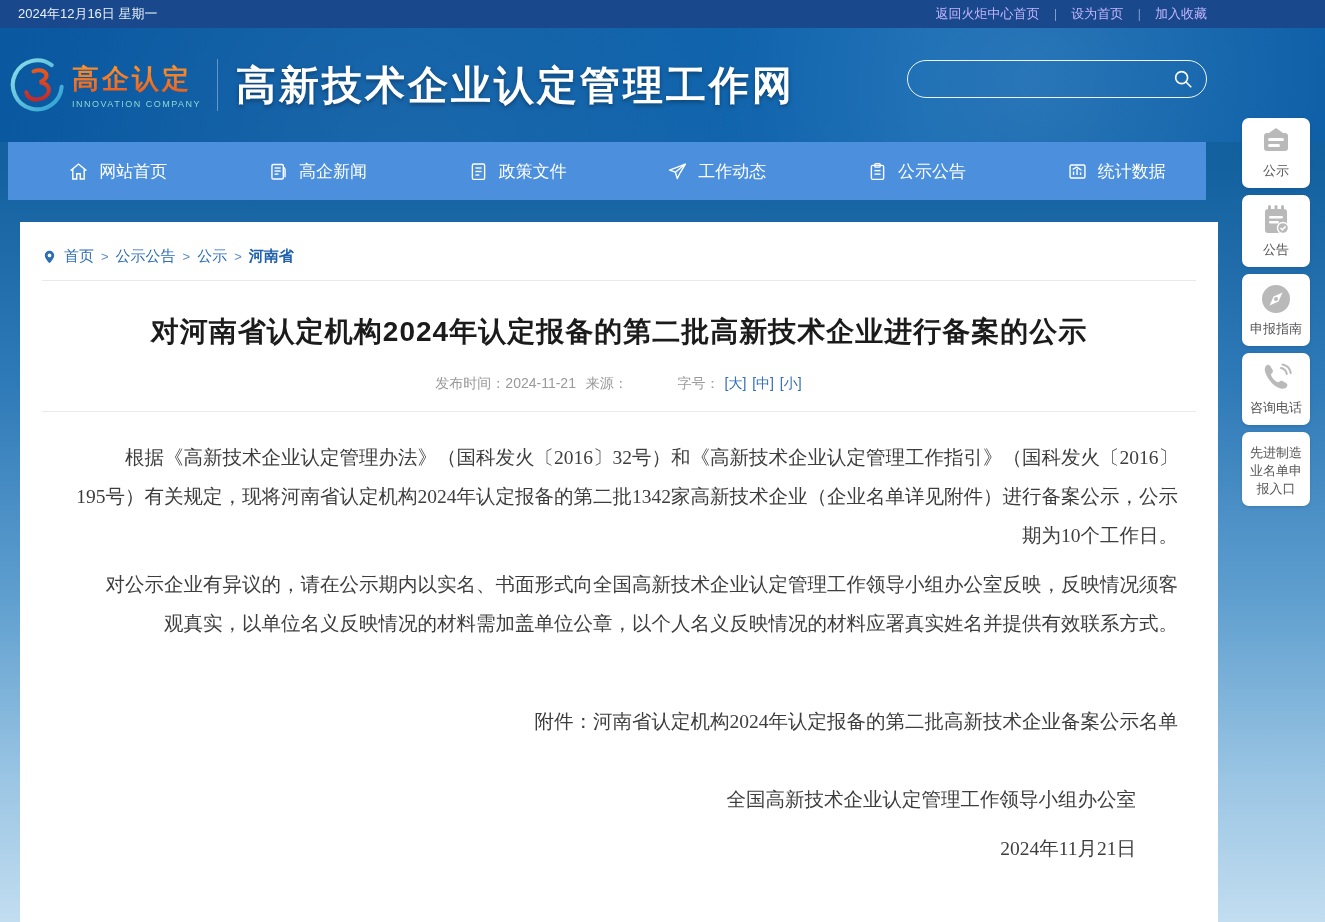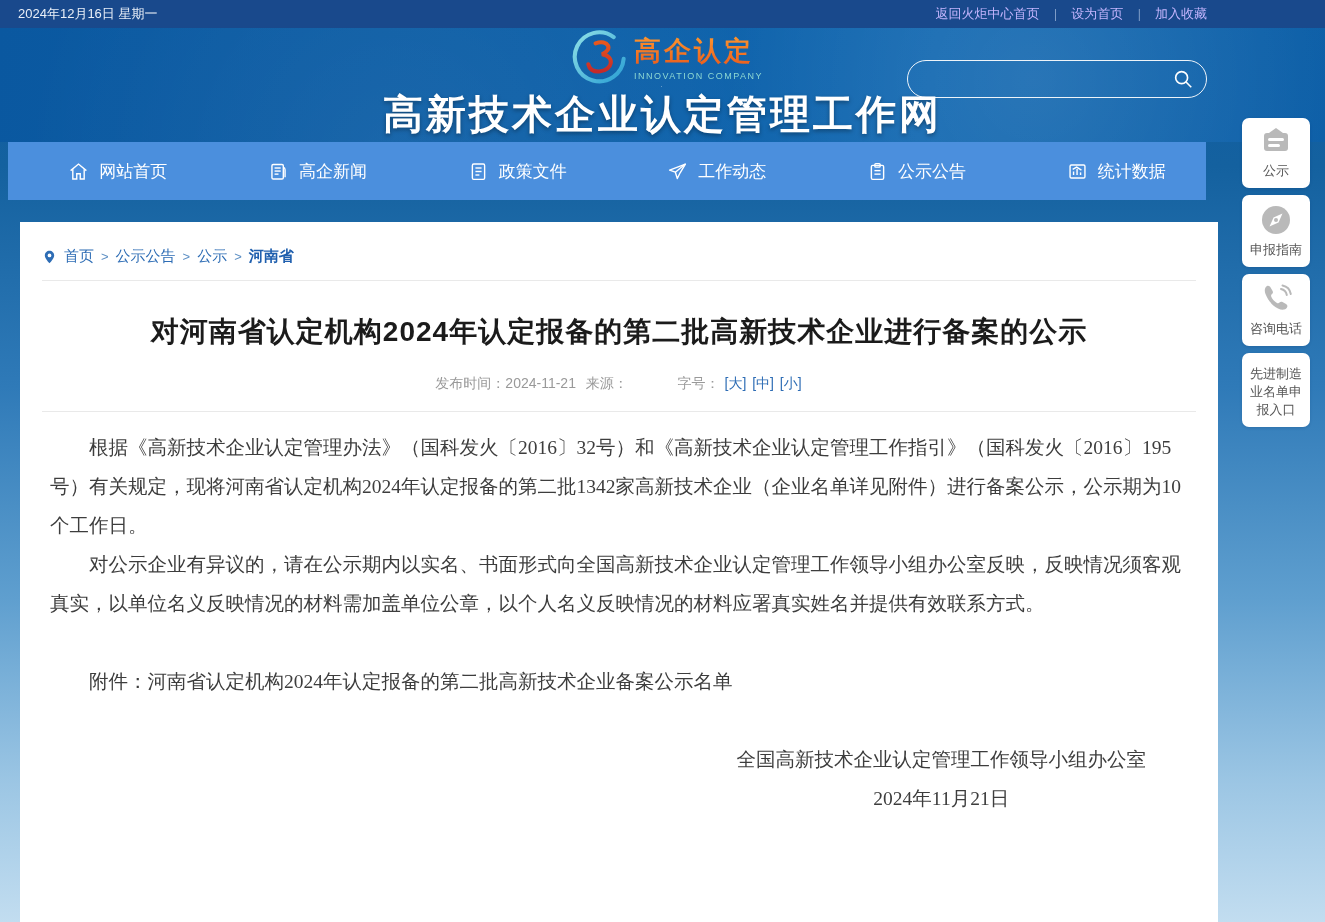--- a/index.html
+++ b/index.html
@@ -17,21 +17,21 @@
   .toplinks { display:flex; align-items:center; gap:10px; }
   .toplinks a { color:#c4b5fd; text-decoration:none; cursor:pointer; }
   .toplinks .sep { color:#9fb8da; font-size:12px; }
 
   
   .header { position:absolute; left:0; top:28px; width:1325px; height:114px;
     background:
       radial-gradient(circle at 78% 45%, rgba(255,255,255,0.10) 0%, rgba(255,255,255,0.0) 30%),
       radial-gradient(circle at 30% 120%, rgba(255,255,255,0.06) 0%, rgba(255,255,255,0.0) 40%),
       linear-gradient(100deg,#0a58a0 0%,#0d5fa7 40%,#1268b1 70%,#0d5fa7 100%);
-    display:flex; align-items:center;flex-direction:column; }
+    display:flex; align-items:center; }
   .logo { display:flex; align-items:center; margin-left:10px; }
   .logo-mark { width:58px; height:58px; }
   .logo-text { margin-left:4px; }
   .logo-cn { font-size:27px; font-weight:bold; letter-spacing:3px;
     background:linear-gradient(180deg,#ff9b2f,#e8581c);
     -webkit-background-clip:text; background-clip:text; color:transparent; }
   .logo-en { font-size:9px; color:#8ed8d2; letter-spacing:1.5px; margin-top:2px; }
   .hdr-divider { width:1px; height:52px; background:rgba(255,255,255,0.35); margin:0 18px 0 16px; }
   .site-title { color:#fff; font-size:40px; font-weight:900; letter-spacing:3px;
     font-family:"Liberation Serif", serif;
@@ -64,21 +64,21 @@
 
   .art-title { text-align:center; font-size:28px; font-weight:bold; color:#1b1b1b;
     margin-top:32px; letter-spacing:1px; }
 
   .art-meta { text-align:center; margin-top:24px; font-size:14px; color:#999; }
   .art-meta .gap40 { display:inline-block; width:42px; }
   .art-meta a { color:#2e6db5; text-decoration:none; cursor:pointer; margin:0 1px; }
 
   .article { padding:16px 30px 0 30px; font-family:"Liberation Serif", serif;
     font-size:19.5px; color:#3d3d3d; line-height:39px; }
-  .article p { margin:0; }
+  .article p { margin:10px;text-align:right; }
   .article .indent { text-indent:2em; }
   .article .blank { height:39px; }
   .attachment { cursor:pointer; }
 
   .sign-block { width:max-content; margin:39px 42px 0 auto; text-align:center;
     font-family:"Liberation Serif", serif; font-size:19.5px; color:#3d3d3d; line-height:39px; }
 
   
   .side-cards { position:absolute; left:1242px; top:118px; width:68px;
     display:flex; flex-direction:column; gap:7px; }
@@ -240,20 +240,33 @@
     <div class="side-card">
       <svg width="36" height="32" viewBox="0 0 36 32" fill="#b9b9b9">
           <path d="M18 2 L25 7 L11 7 Z"></path>
           <rect x="6" y="7" width="24" height="18" rx="3"></rect>
           <rect x="10" y="12" width="16" height="3" rx="1.5" fill="#fff"></rect>
           <rect x="10" y="18" width="12" height="3" rx="1.5" fill="#fff"></rect>
         </svg>
       <span class="sc-label">公示</span>
     </div>
     <div class="side-card">
+      <svg width="36" height="34" viewBox="0 0 36 34" fill="#b9b9b9">
+          <rect x="7" y="6" width="22" height="24" rx="3"></rect>
+          <rect x="10" y="2" width="3" height="7" rx="1.5"></rect>
+          <rect x="16.5" y="2" width="3" height="7" rx="1.5"></rect>
+          <rect x="23" y="2" width="3" height="7" rx="1.5"></rect>
+          <rect x="11" y="13" width="14" height="2.6" rx="1.3" fill="#fff"></rect>
+          <rect x="11" y="18" width="10" height="2.6" rx="1.3" fill="#fff"></rect>
+          <circle cx="25" cy="25" r="5.5" fill="#b9b9b9" stroke="#fff" stroke-width="1.4"></circle>
+          <path d="M22.5 25 L24.4 26.8 L27.6 23.4" fill="none" stroke="#fff" stroke-width="1.6"></path>
+        </svg>
+      <span class="sc-label">公告</span>
+    </div>
+    <div class="side-card">
       <svg width="34" height="34" viewBox="0 0 34 34">
           <circle cx="17" cy="17" r="14" fill="#b9b9b9"></circle>
           <path d="M23.5 10.5 L19.5 19.5 L10.5 23.5 L14.5 14.5 Z" fill="#fff"></path>
           <circle cx="17" cy="17" r="2" fill="#b9b9b9"></circle>
         </svg>
       <span class="sc-label">申报指南</span>
     </div>
     <div class="side-card">
       <svg width="34" height="34" viewBox="0 0 34 34" fill="#b9b9b9">
           <path d="M8 4 C6 5.5 5 8 6.5 12 C8.5 17.5 13 23.5 19 26.5 C23 28.5 26.5 28 28 25.5 C28.8 24 28.3 22.8 27 22 L23.5 20 C22.3 19.4 21.3 19.6 20.5 20.6 C19.8 21.5 18.8 21.6 17.6 20.8 C15.3 19.3 13.5 17.3 12.4 15 C11.8 13.8 12 12.8 13 12 C14 11.3 14.3 10.2 13.6 9 L11.6 5.4 C10.8 4 9.3 3.2 8 4 Z"></path>

